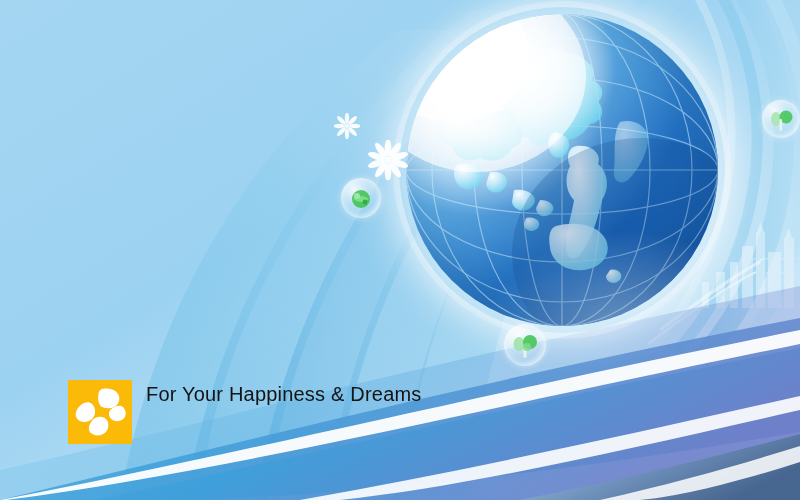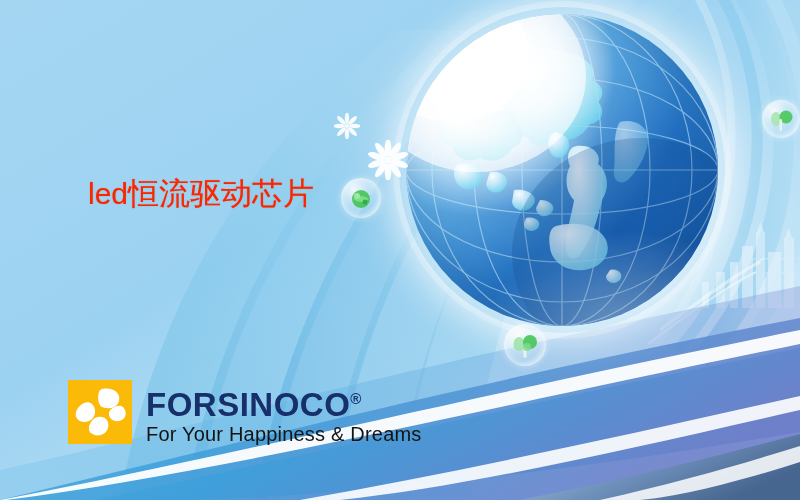--- a/index.html
+++ b/index.html
@@ -296,33 +296,31 @@
 
   <div class="bubble" style="left:762px;top:100px;width:38px;height:38px;">
     <svg width="38" height="38" viewBox="0 0 38 38">
       <ellipse cx="14" cy="19" rx="5" ry="7" fill="#A8E6B0" opacity="0.9"></ellipse>
       <circle cx="24" cy="17" r="6.5" fill="#49C65A" opacity="0.9"></circle>
       <rect x="17.5" y="19" width="2.6" height="12" rx="1.2" fill="#EAF8EC" opacity="0.85"></rect>
     </svg>
   </div>
 
   <div id="headline">
-    <div class="hl-line" id="hl-1"><span class="latin">led</span><span>恒流驱动芯片</span></div>
   </div>
 
   <div id="logo">
     <div id="logo-mark">
       <svg width="64" height="64" viewBox="0 0 64 64">
         <g fill="#FFFFFF">
           <path d="M 34 9 C 45 7 53 13 51 21 C 49 28 41 30 34 27 C 29 24.5 28.5 10.5 34 9 Z"></path>
           <path d="M 55 27 C 60 32 58 40 51 41 C 45 42 40.5 38 41 33 C 41.4 28.8 50 23 55 27 Z"></path>
           <path d="M 30 37 C 37 36 42 41 40 48 C 38 55 29 58 23 53 C 18 49 23 38 30 37 Z"></path>
           <path d="M 24 24 C 29 29 28 38 21 41 C 13 44 6 39 8 32 C 10 25 19 19 24 24 Z"></path>
         </g>
       </svg>
     </div>
     <div id="logo-text">
-      <div id="logo-name"><span>FORSINOCO</span><span id="logo-reg">®</span></div>
       <div id="logo-tagline">For Your Happiness &amp; Dreams</div>
     </div>
   </div>
 
 </div>
 
 </body></html>

